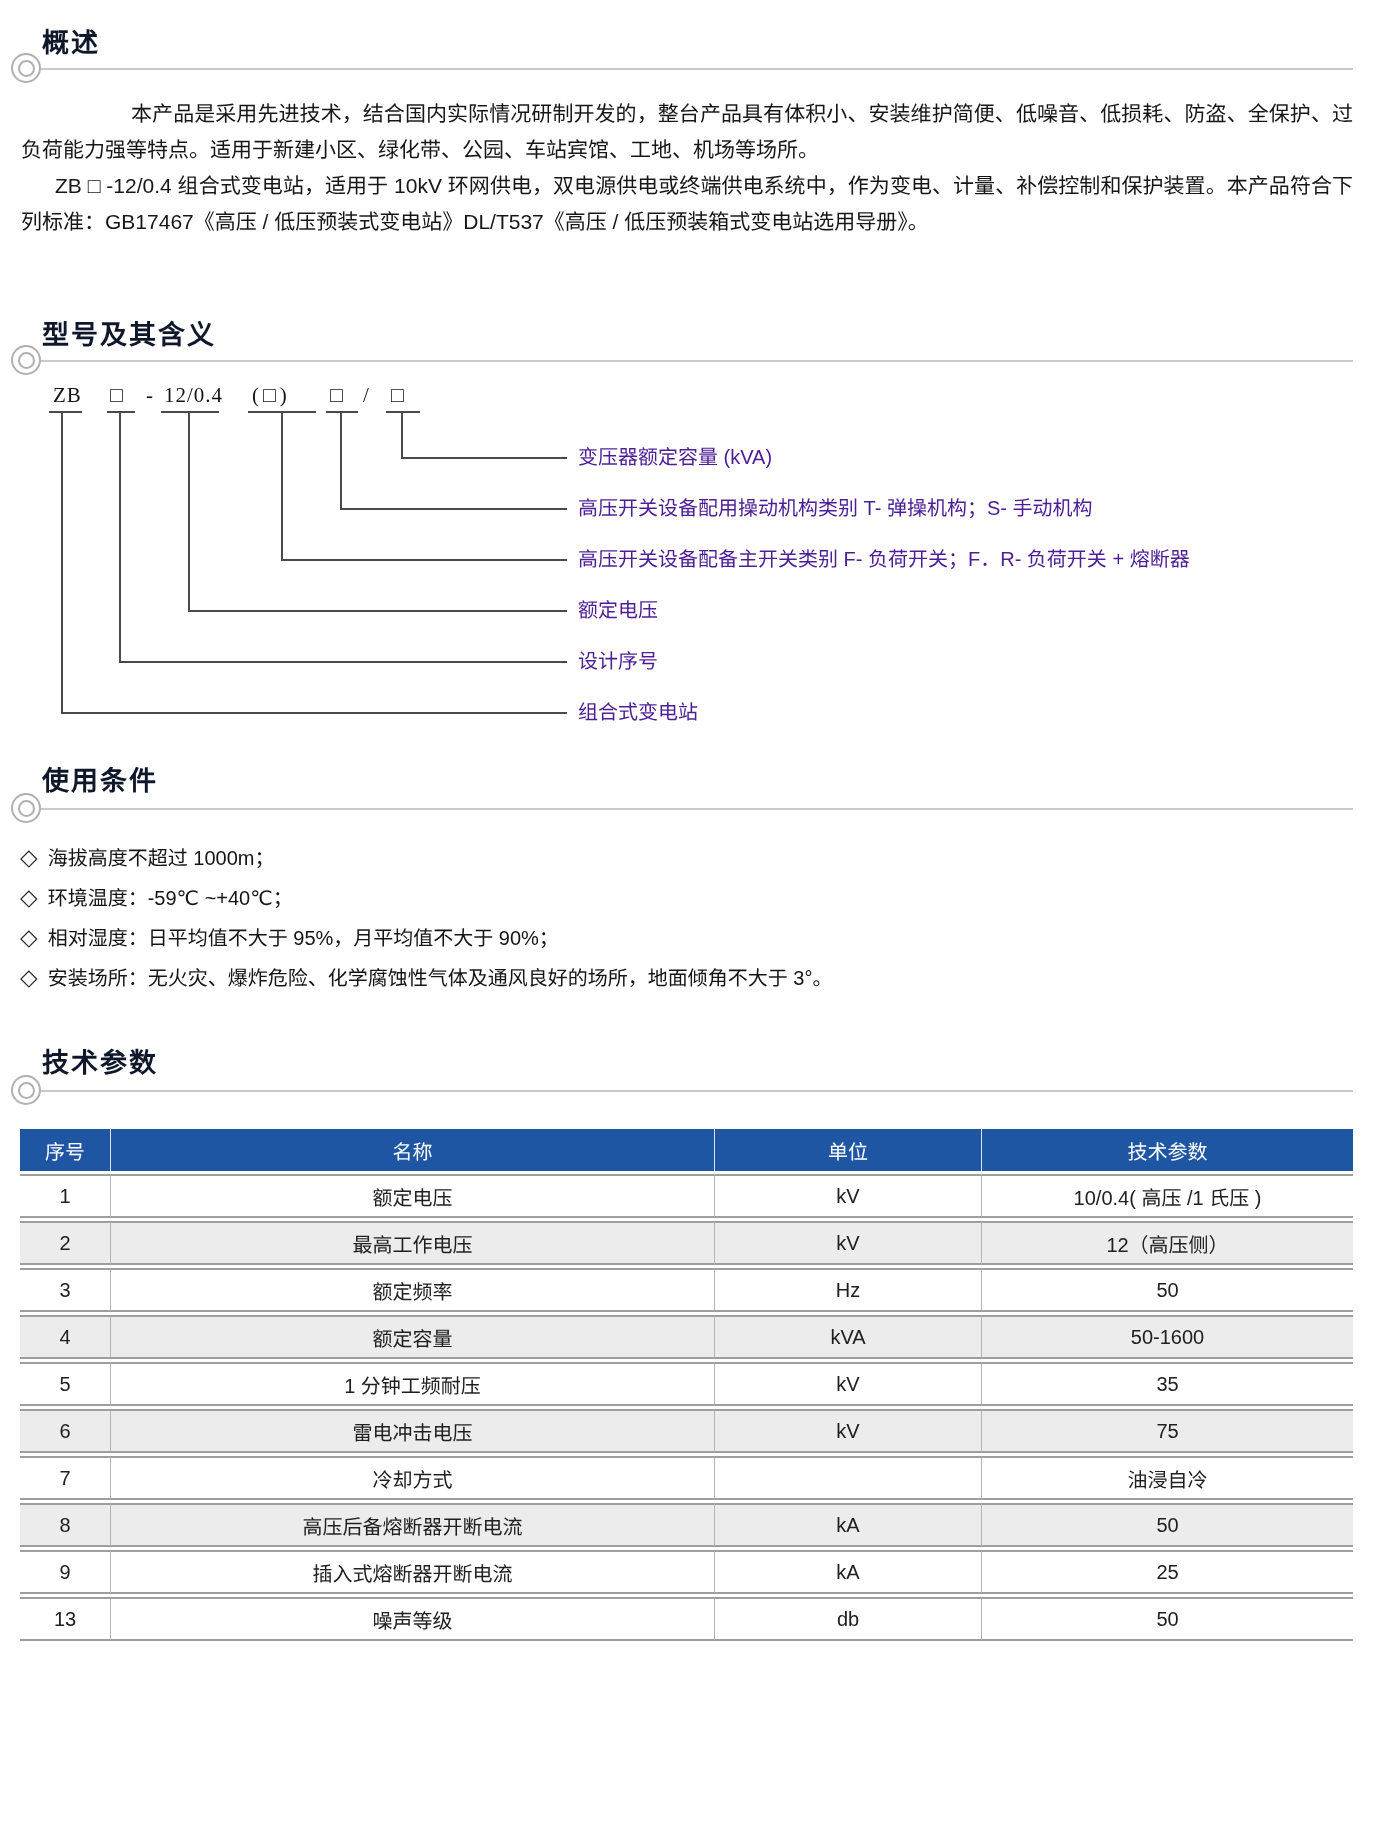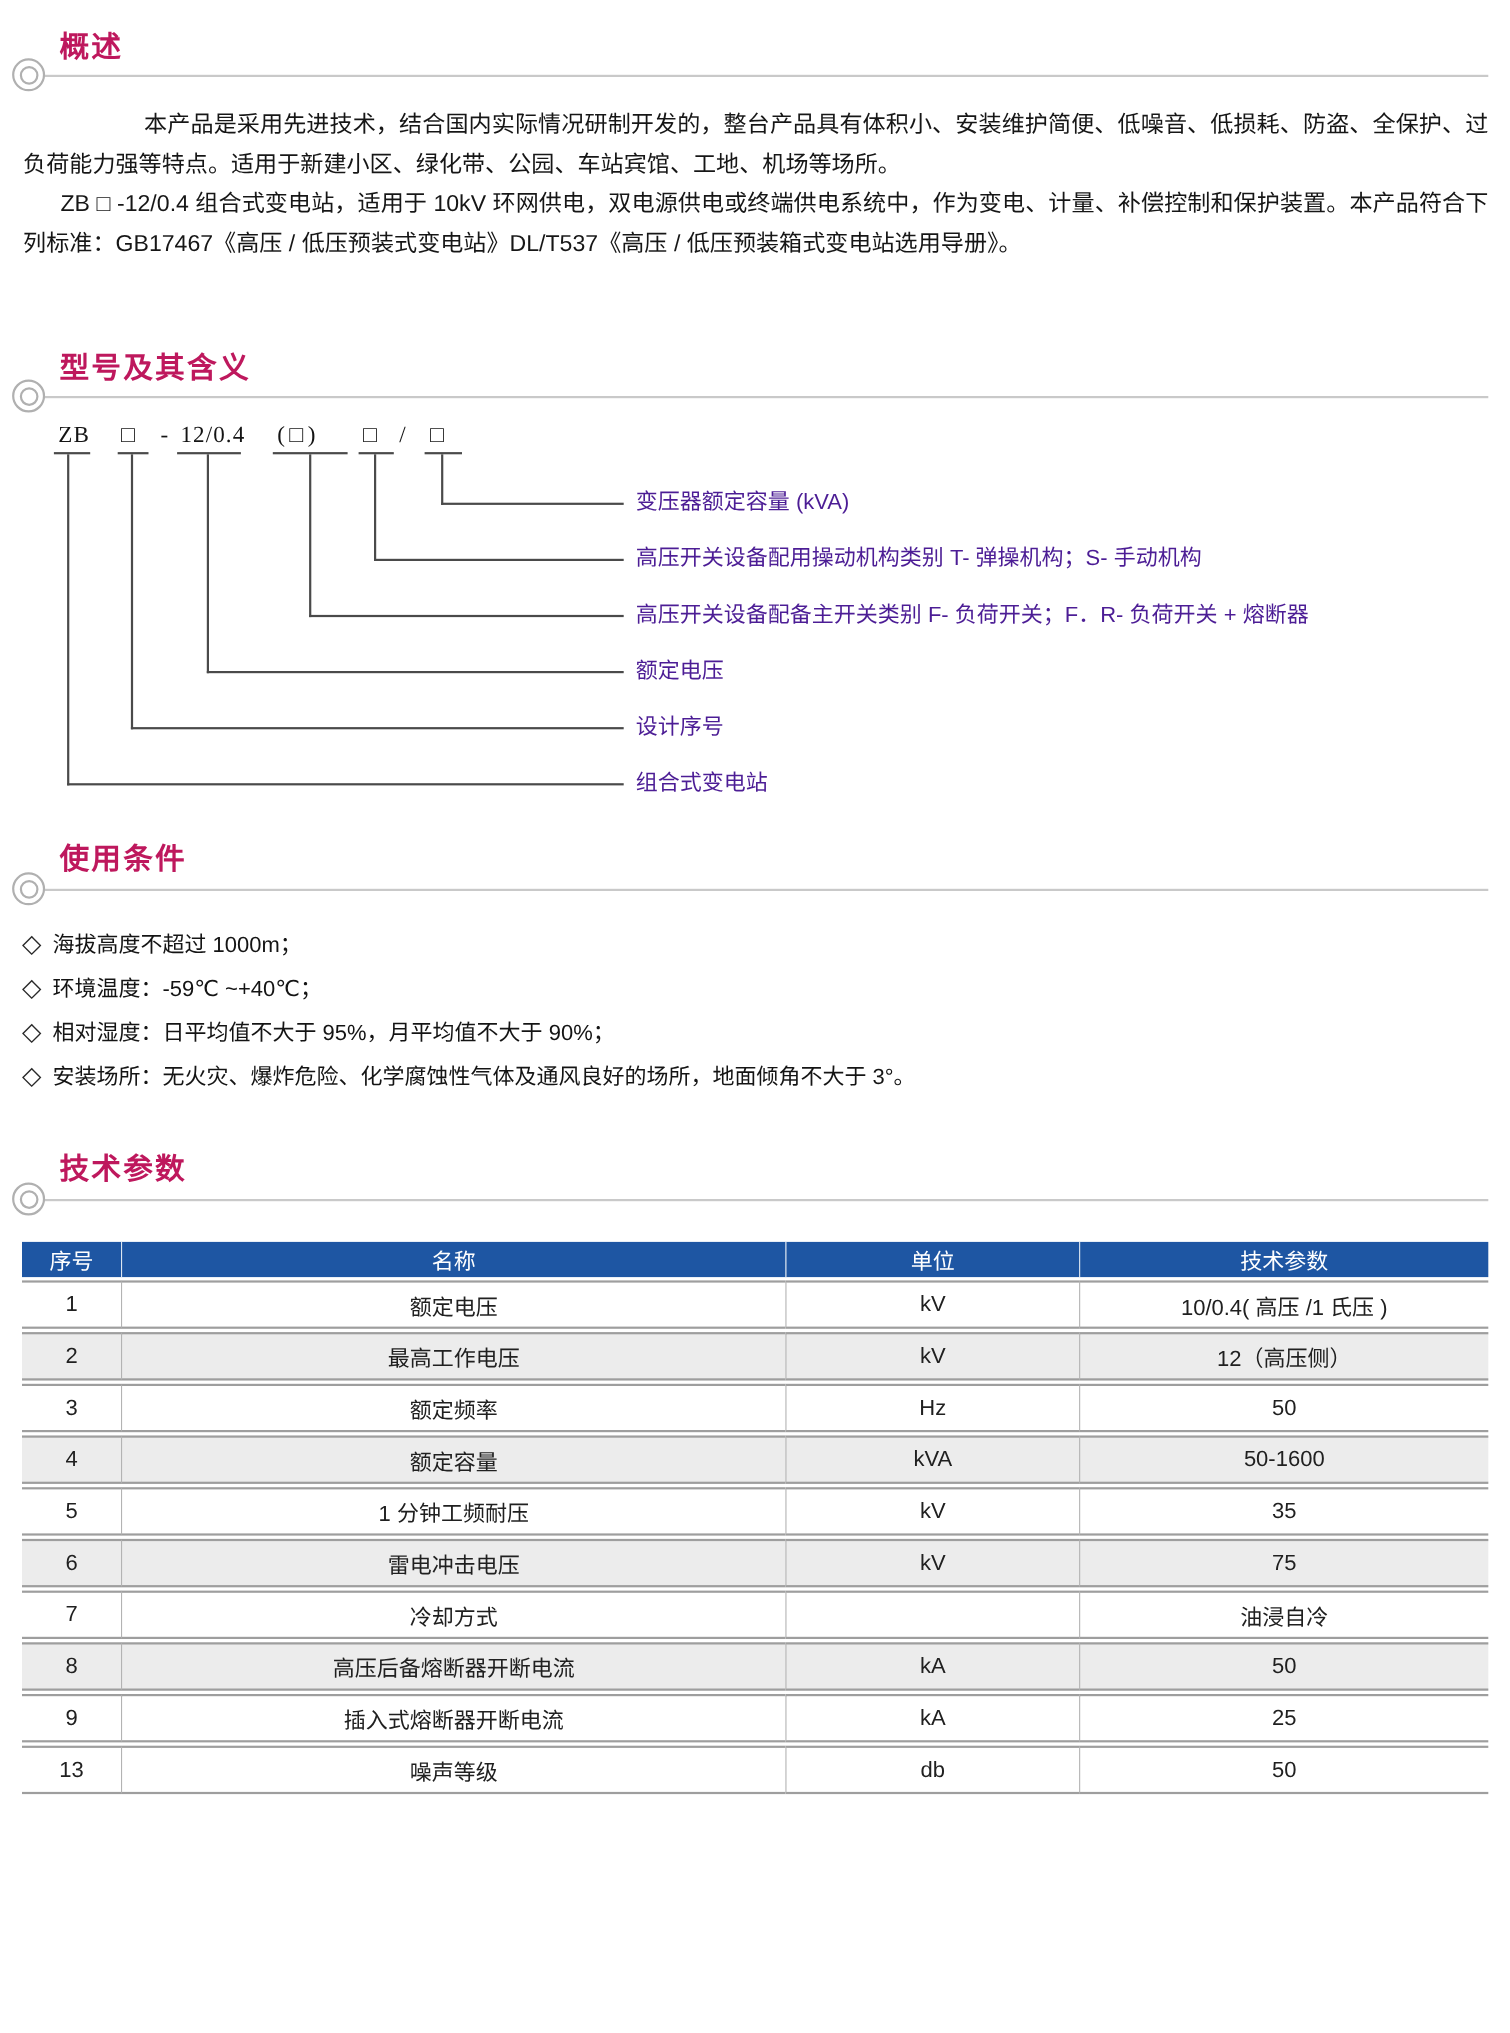--- a/index.html
+++ b/index.html
@@ -2,22 +2,22 @@
 <html lang="zh-CN"><head>
 <meta charset="utf-8">
 <style>
   html,body{margin:0;padding:0;background:#ffffff;}
   body{
     position:relative;width:1373px;height:1848px;overflow:hidden;
     font-family:"Liberation Sans","DejaVu Sans",sans-serif;color:#1a1a1a;
   }
   
   .sec-title{
-    position:absolute;left:54px;margin:0;font-size:27px;font-weight:bold;
-    color:#be185d;letter-spacing:2px;line-height:30px;
+    position:absolute;left:42px;margin:0;font-size:27px;font-weight:bold;
+    color:#0f172a;letter-spacing:2px;line-height:30px;
   }
   .sec-line{
     position:absolute;left:20px;width:1333px;height:0;
     border-top:2px solid #c9c9c9;
   }
   .ring{
     position:absolute;left:-9px;top:-17px;width:26px;height:26px;
     border:2px solid #b0b0b0;border-radius:50%;background:#ffffff;
     display:flex;align-items:center;justify-content:center;box-sizing:content-box;
   }
@@ -37,21 +37,21 @@
   
   .cond{position:absolute;left:20px;font-size:20px;line-height:30px;white-space:nowrap;color:#141414;}
   .cond .diamond{font-size:23px;margin-right:10px;color:#2a2a2a;}
   
   table.ptable{
     position:absolute;left:20px;top:1126px;width:1333px;
     border-collapse:separate;border-spacing:0 3px;table-layout:fixed;
     font-size:20px;
   }
   table.ptable th{
-    background:#1e56a3;color:#ffffff;font-weight:normal;height:32px;
+    background:#1e56a3;color:#ffffff;font-weight:normal;height:42px;
     text-align:center;padding:0;border:0;
   }
   table.ptable th + th{border-left:1px solid rgba(255,255,255,.85);margin-top:12px;}
   table.ptable td{
     height:40px;text-align:center;padding:0;background:#ffffff;color:#202020;
     border-top:2px solid #9e9e9e;border-bottom:2px solid #9e9e9e;
   }
   table.ptable td + td{border-left:1px solid #b3b3b3;}
   table.ptable tr.alt td{background:#ececec;}
 </style>

